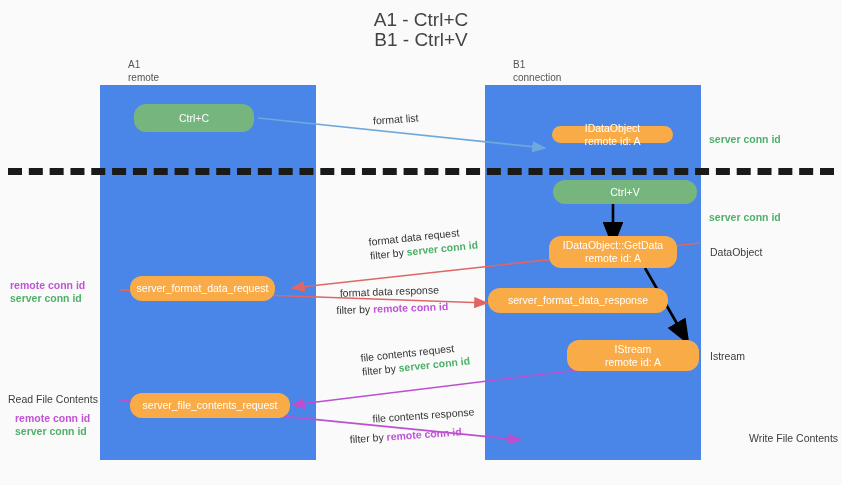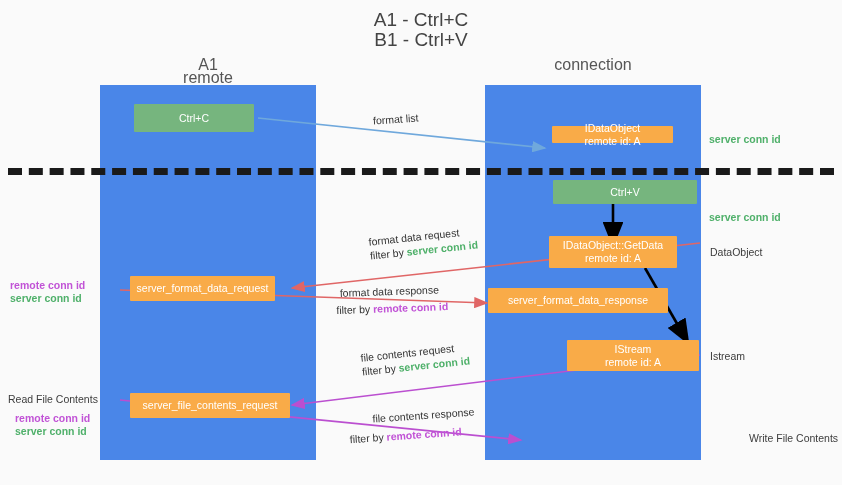--- a/index.html
+++ b/index.html
@@ -24,22 +24,21 @@
     text-align: center;
     font-size: 19px;
     color: #444444;
     line-height: 20px;
   }
   #title div { white-space: pre; }
 
   
   .col-head {
     position: absolute;
-    text-align: center;
-    font-size: 16px;
+    font-size: 10px;
     color: #555555;
     line-height: 13px;
     width: 160px;
   }
   .col-head .l1 { display:block; }
   .col-head .l2 { display:block; }
 
   
   .lane {
     position: absolute;
@@ -65,21 +64,21 @@
     position: absolute;
     box-sizing: border-box;
     display: flex;
     flex-direction: column;
     align-items: center;
     justify-content: center;
     color: #ffffff;
     font-size: 10.5px;
     line-height: 13px;
     text-align: right;
-    border-radius: 1px;
+    border-radius: 12px;
   }
   .box.green { background: #76b57e; }
   .box.orange { background: #f9ab48; }
   .box .l2 { display: block; }
 
   
   .annot {
     position: absolute;
     font-size: 10.5px;
     line-height: 13px;
@@ -115,20 +114,21 @@
   <div id="title">
     <div>A1 - Ctrl+C</div>
     <div>B1 - Ctrl+V</div>
   </div>
 
   <div class="col-head" style="left:128px; top:58px;">
     <span class="l1">A1</span>
     <span class="l2">remote</span>
   </div>
   <div class="col-head" style="left:513px; top:58px;">
+    <span class="l1">B1</span>
     <span class="l2">connection</span>
   </div>
 
   <div class="lane" id="lane-a1"></div>
   <div class="lane" id="lane-b1"></div>
 
   <svg class="overlay" viewBox="0 0 842 485">
     <defs>
       <marker id="ah-blue" markerWidth="9" markerHeight="7" refX="8" refY="3.5" orient="auto">
         <polygon points="0 0, 9 3.5, 0 7" fill="#6fa8dc"></polygon>

